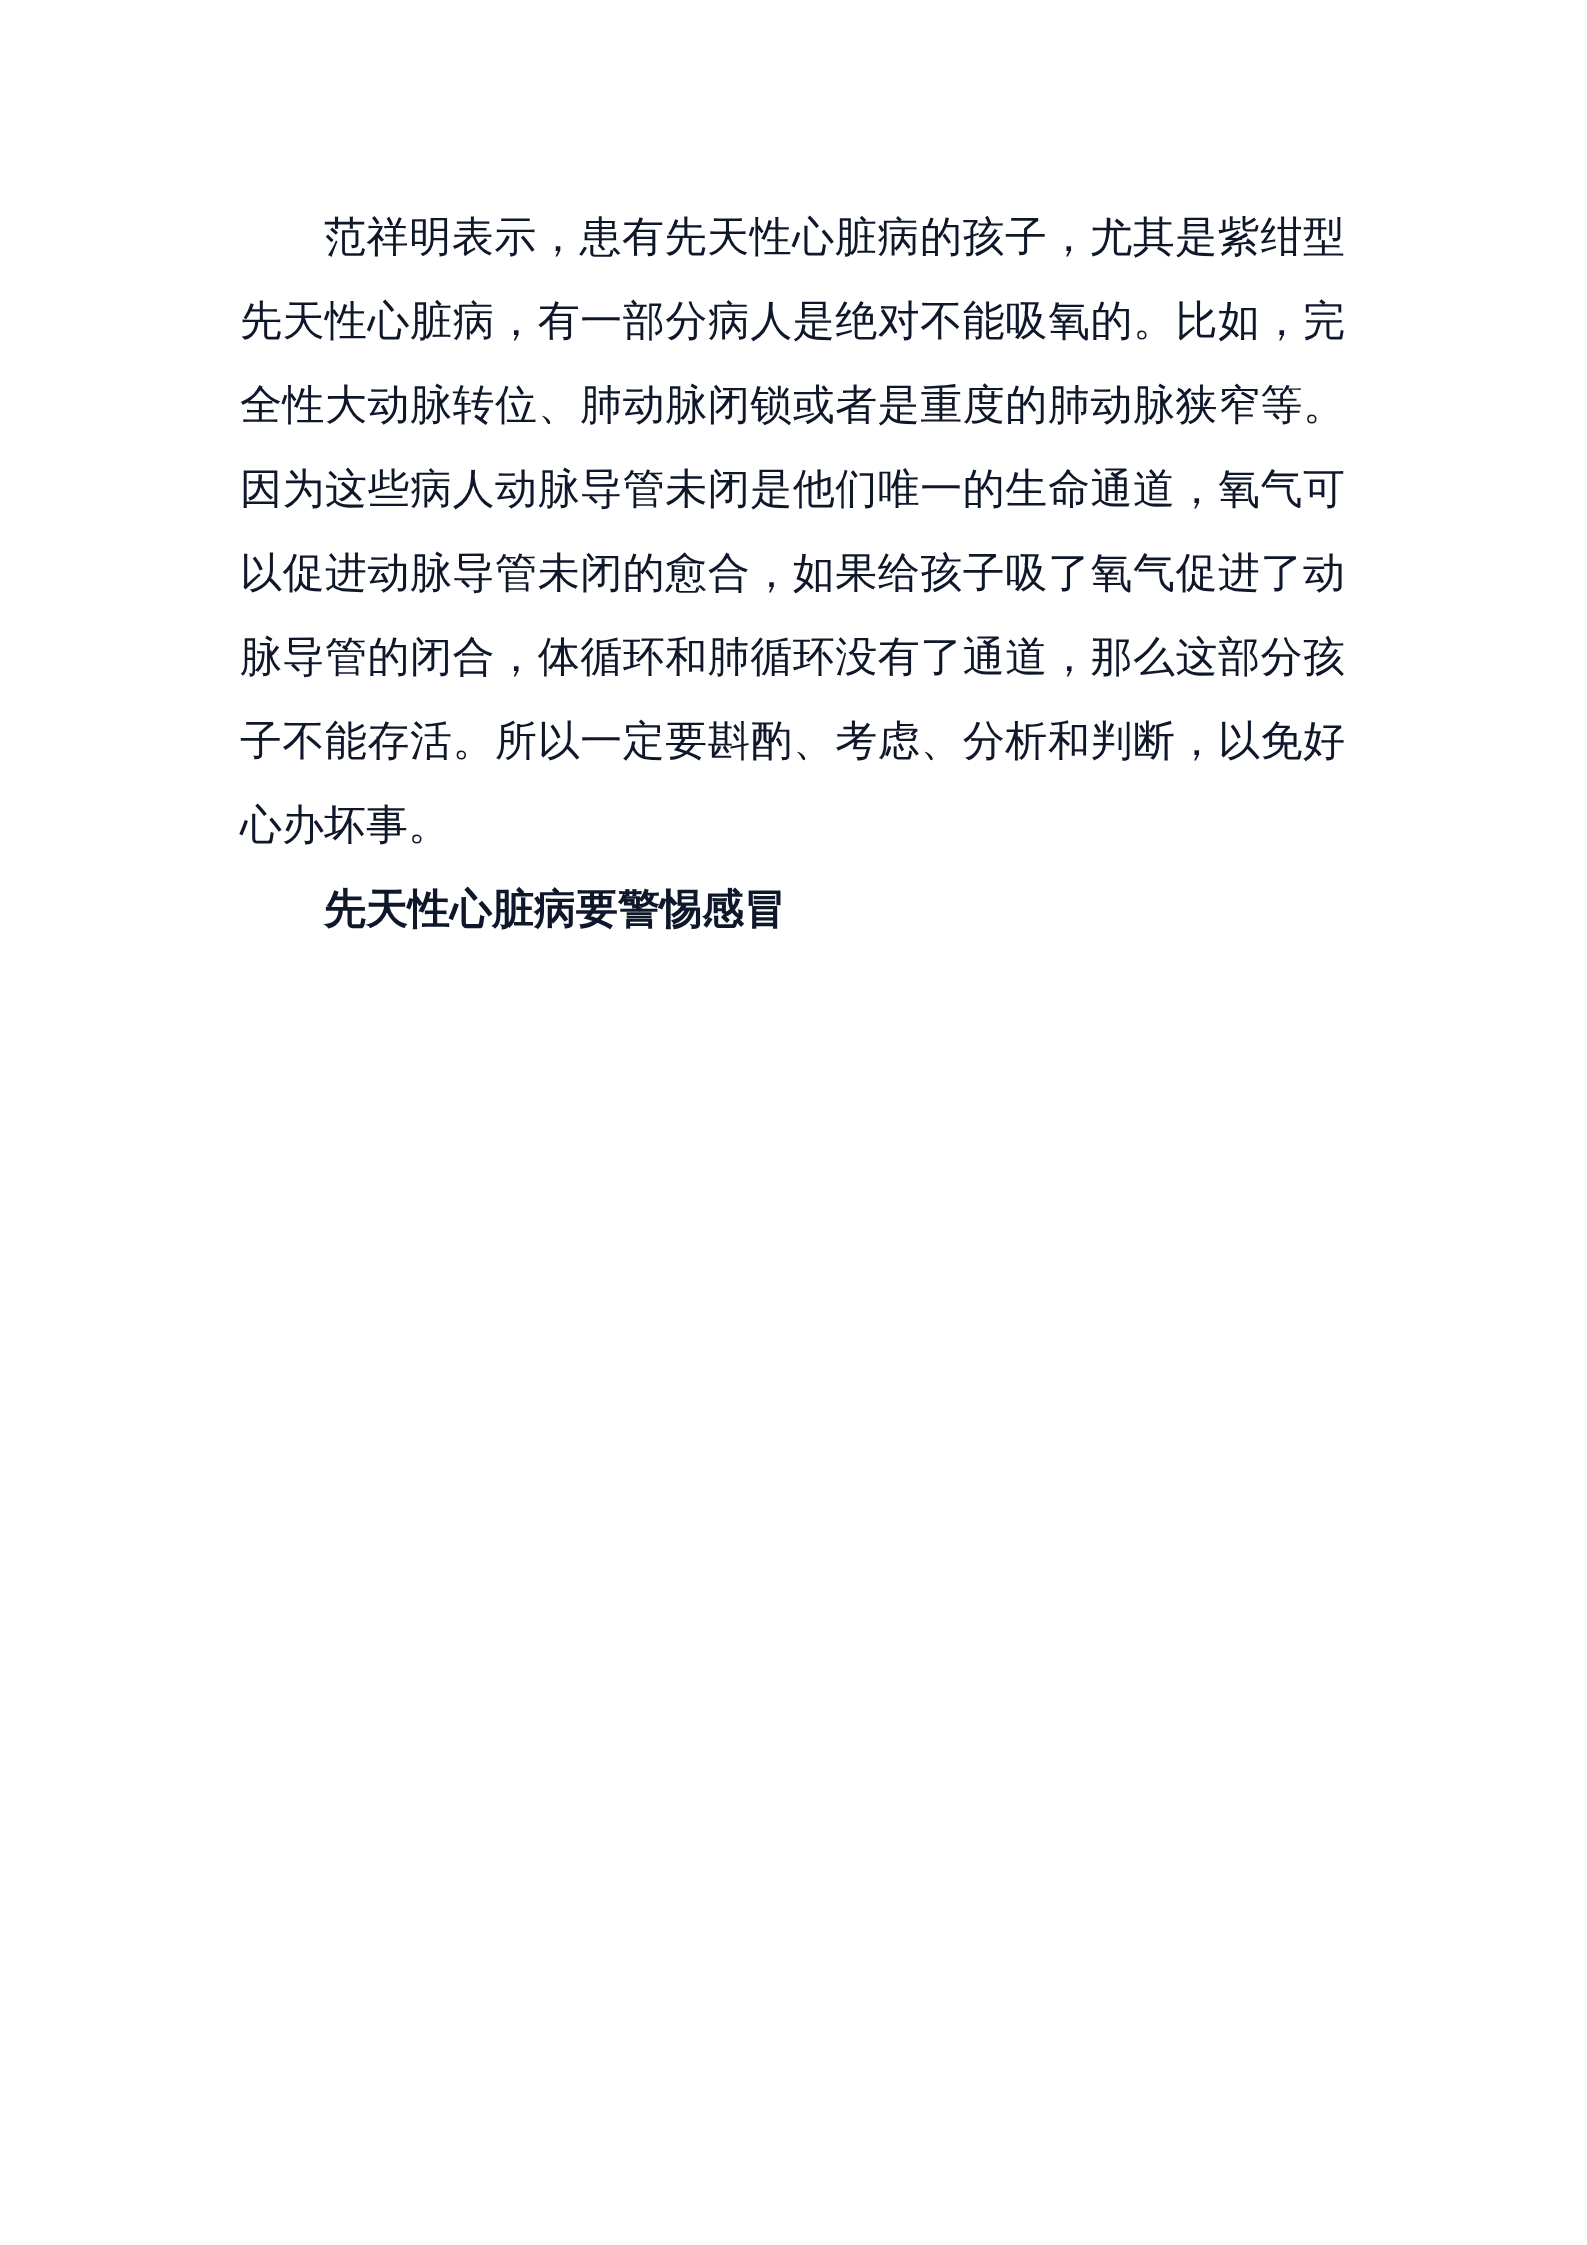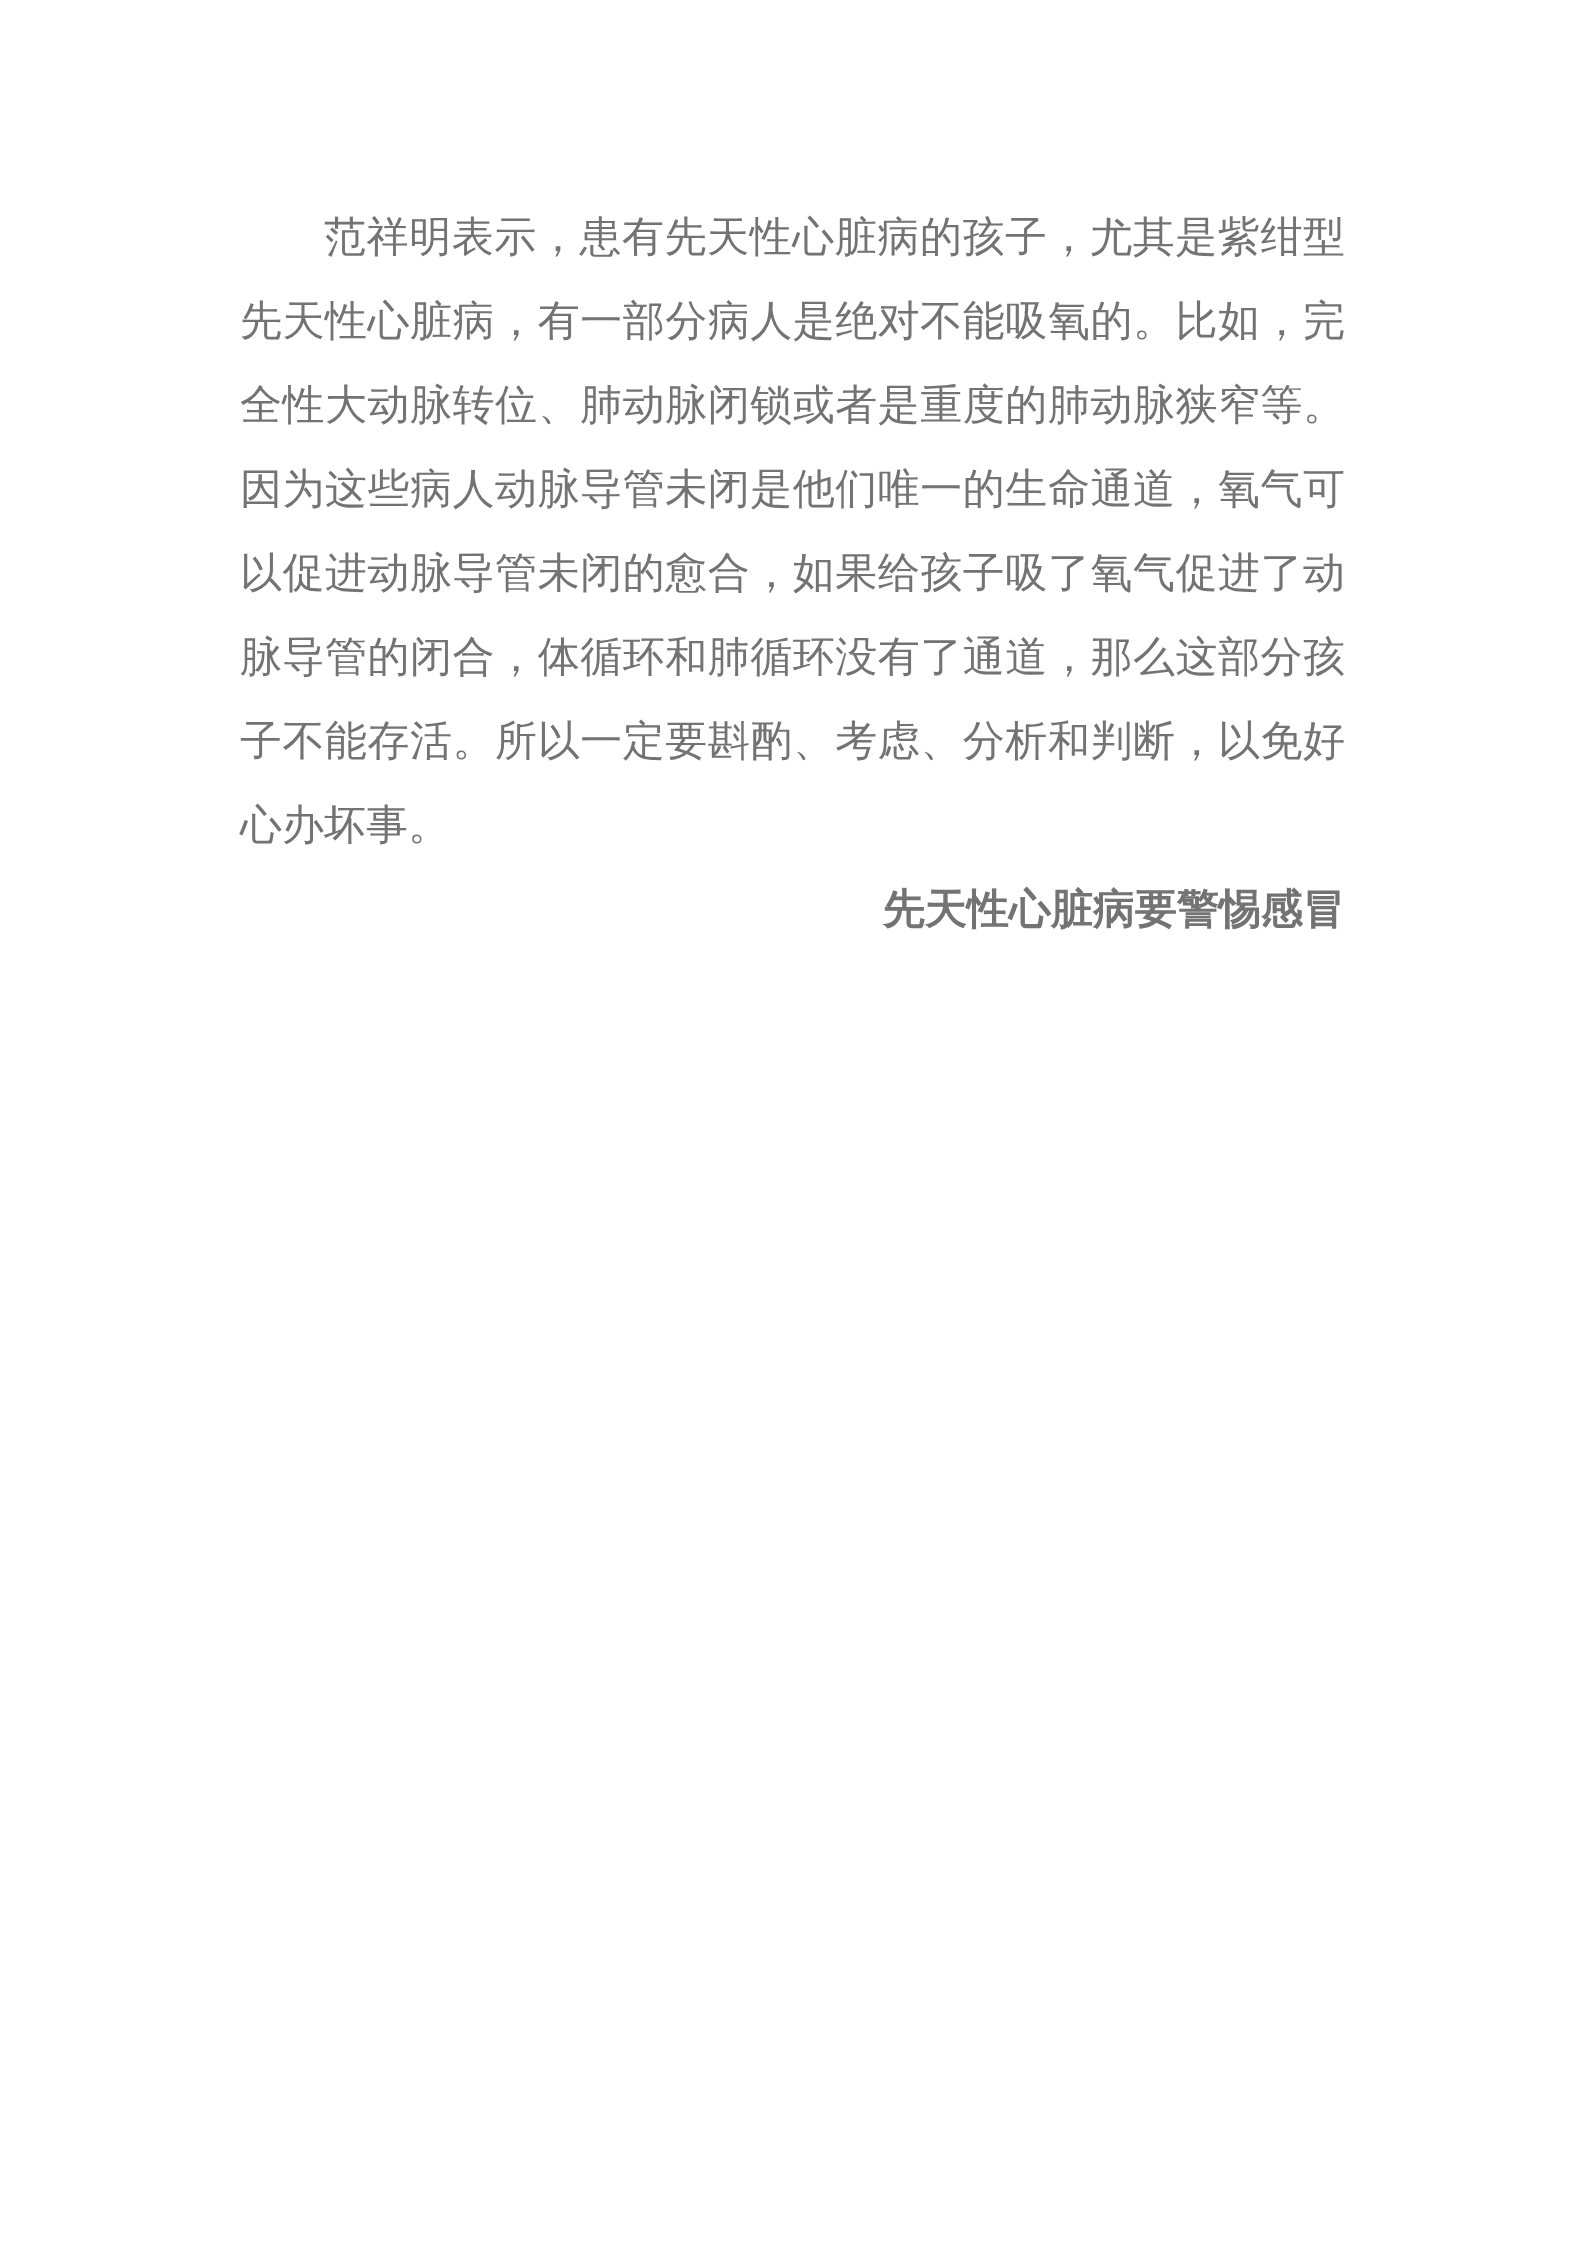--- a/index.html
+++ b/index.html
@@ -15,36 +15,36 @@
     overflow: hidden;
   }
   .content {
     position: absolute;
     left: 240px;
     top: 195px;
     width: 1105px;
     font-family: "Liberation Serif", "DejaVu Serif", serif;
     font-size: 42px;
     line-height: 84px;
-    color: #737373;
+    color: #0f172a;
     letter-spacing: 0;
   }
   .para {
     margin: 0;
     text-indent: 2em;
     text-align: justify;
     text-justify: inter-ideograph;
   }
   .heading {
     margin: 0;
     text-indent: 2em;
     font-size: 42px;
     line-height: 84px;
     font-weight: 700;
-    text-align: right;
+    text-align: left;
   }
 </style>
 </head>
 <body>
 
 <div class="page">
   <div class="content">
     <p class="para">范祥明表示，患有先天性心脏病的孩子，尤其是紫绀型先天性心脏病，有一部分病人是绝对不能吸氧的。比如，完全性大动脉转位、肺动脉闭锁或者是重度的肺动脉狭窄等。因为这些病人动脉导管未闭是他们唯一的生命通道，氧气可以促进动脉导管未闭的愈合，如果给孩子吸了氧气促进了动脉导管的闭合，体循环和肺循环没有了通道，那么这部分孩子不能存活。所以一定要斟酌、考虑、分析和判断，以免好心办坏事。</p>
     <h2 class="heading">先天性心脏病要警惕感冒</h2>
   </div>

